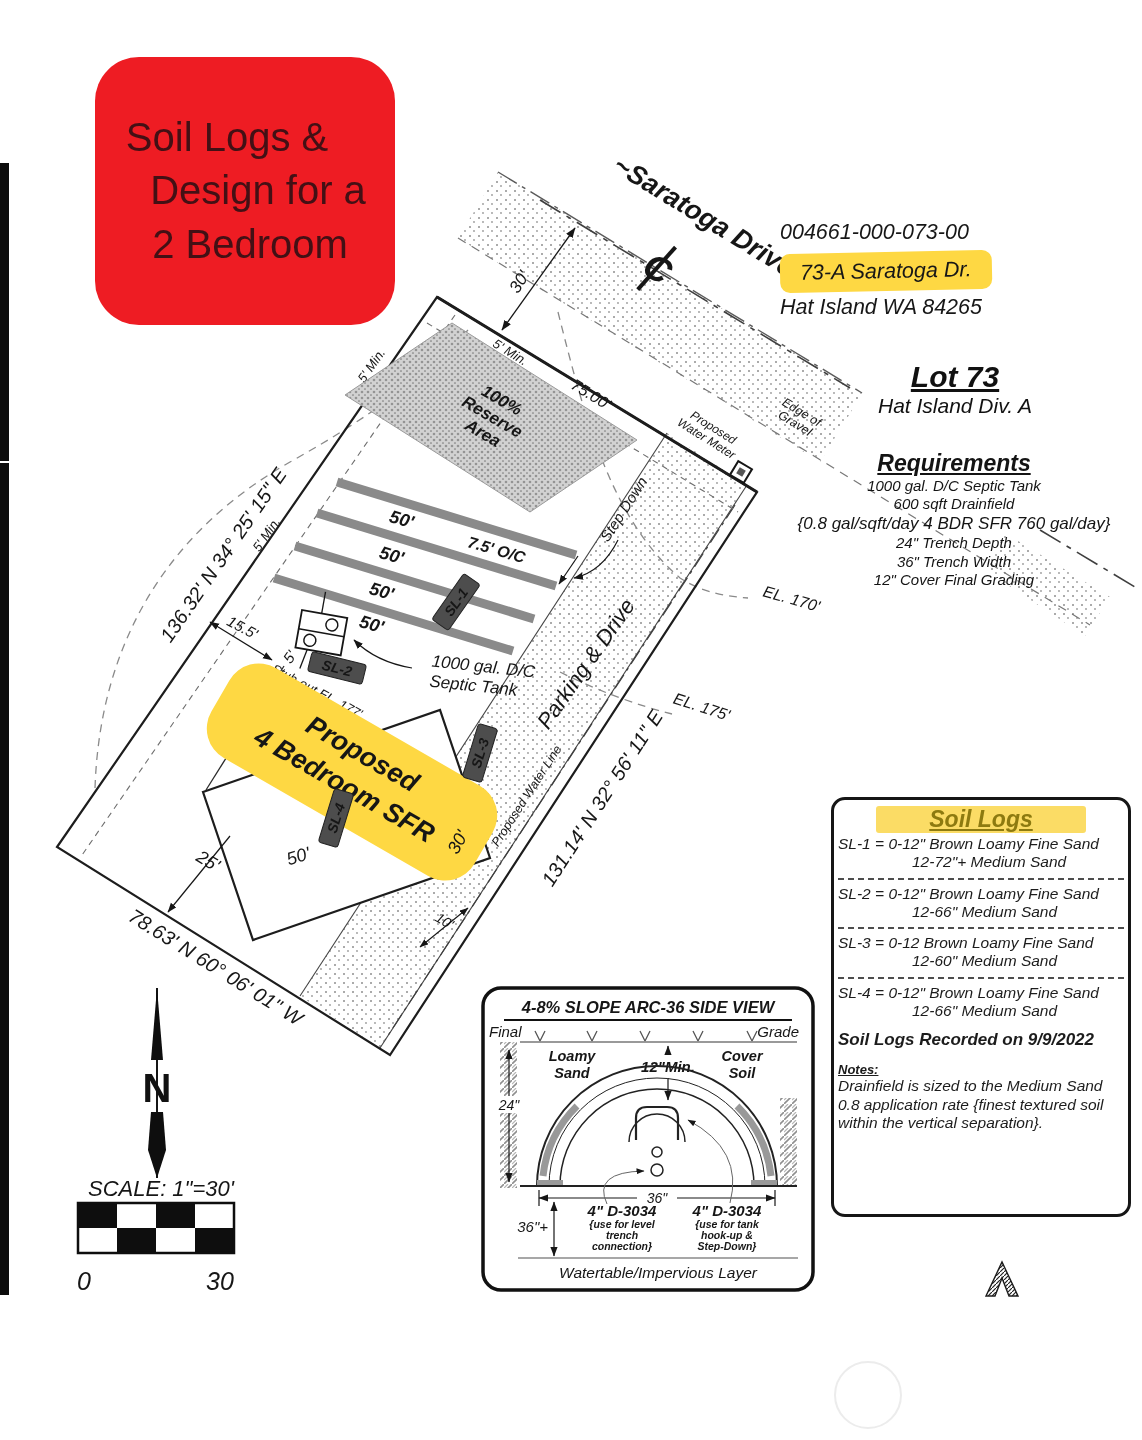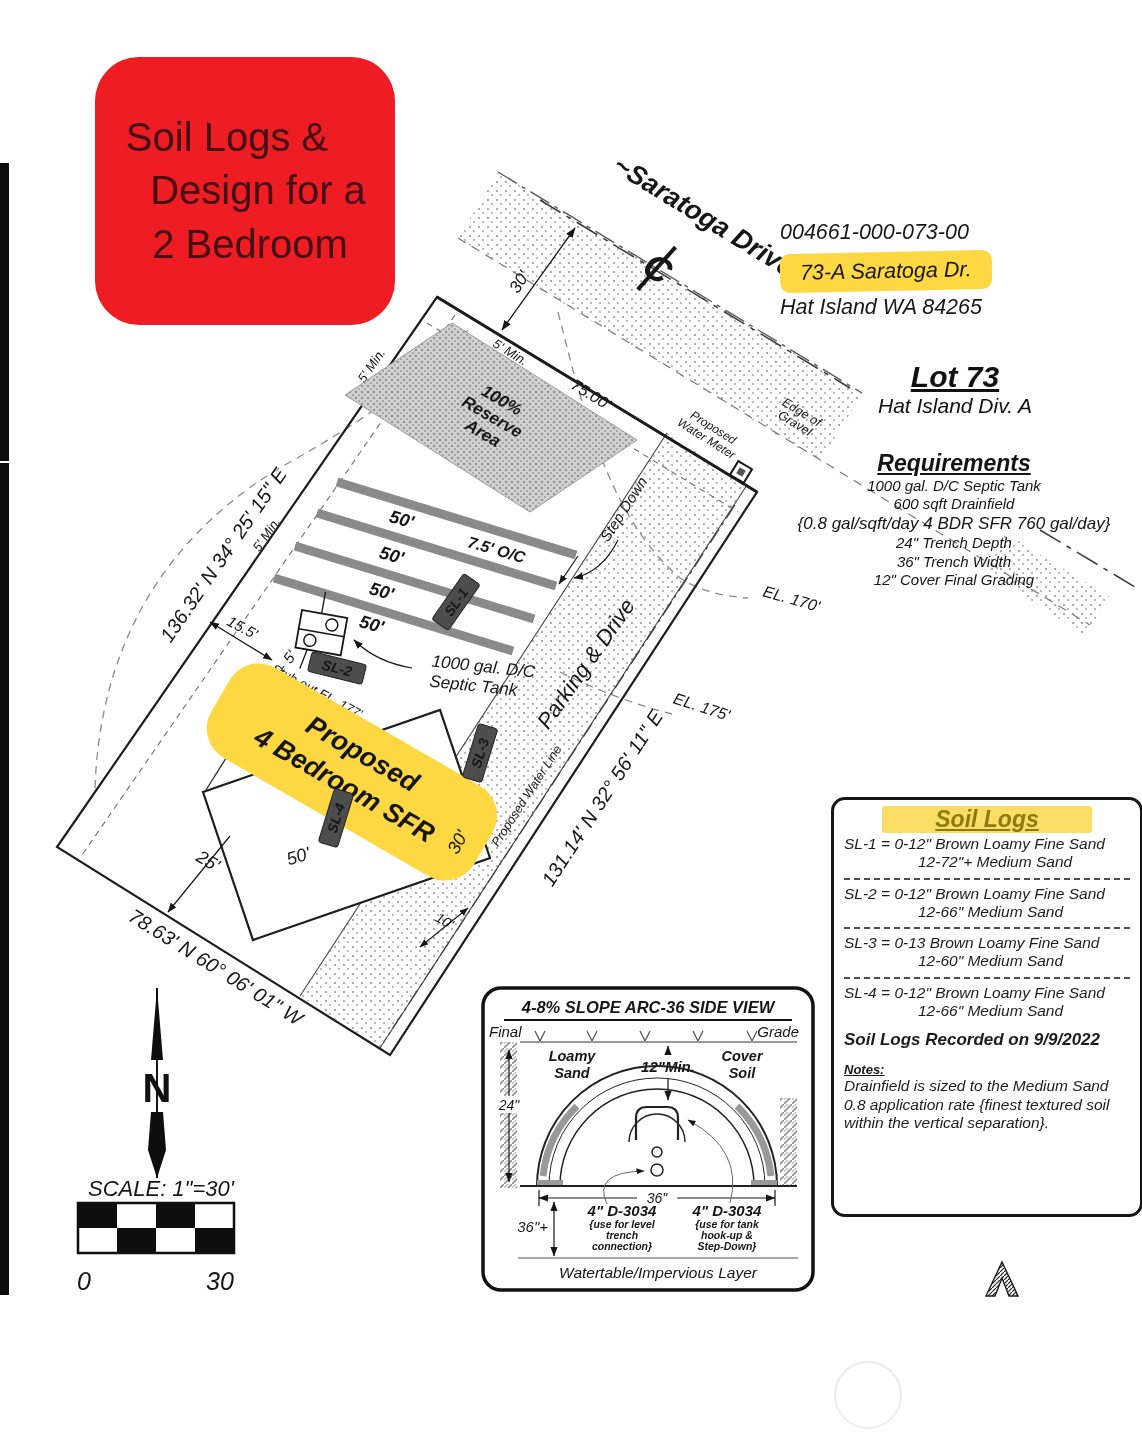--- a/index.html
+++ b/index.html
@@ -20,21 +20,21 @@
   .addr .pill{display:inline-block;background:#fed843;border-radius:10px;padding:7px 20px;margin:7px 0 4px 0;transform:rotate(-1.2deg);}
   .lotblock{left:780px;top:360px;width:350px;text-align:center;color:#111;}
   .lot-title{font-size:30px;font-weight:bold;font-style:italic;text-decoration:underline;}
   .lot-sub{font-size:21px;font-style:italic;}
   .reqs{left:768px;top:450px;width:372px;text-align:center;font-style:italic;color:#141414;}
   .req-title{font-size:23px;font-weight:bold;text-decoration:underline;}
   .req-line{font-size:15px;line-height:1.22;}
   .req-small{font-size:17px;white-space:nowrap;}
   
   .soilbox{left:831px;top:797px;width:286px;height:402px;border:3px solid #161616;border-radius:14px;
-    padding:6px 10px;font-style:italic;color:#1c1c1c;}
+    padding:6px 4px;font-style:italic;color:#1c1c1c;}
   .soil-title{text-align:center;margin:0 38px 2px 38px;background:#fbdc65;border-radius:3px;
     font-size:23px;font-weight:bold;color:#8d7a10;text-decoration:underline;}
   .soil-l1{font-size:15.5px;line-height:1.18;}
   .soil-l2{font-size:15.5px;line-height:1.18;padding-left:74px;}
   .soil-sep{border:none;border-top:2px dashed #4d4d4d;margin:6px 0 5px 0;}
   .soil-rec{font-size:17px;font-weight:bold;margin-top:10px;}
   .soil-notes-t{font-size:13px;font-weight:bold;text-decoration:underline;margin-top:12px;}
   .soil-note{font-size:15.5px;line-height:1.2;}
 </style>
 </head>
@@ -336,21 +336,21 @@
       <div class="soil-l1">SL-1 = 0-12" Brown Loamy Fine Sand</div>
       <div class="soil-l2">12-72"+ Medium Sand</div>
     </div>
     <hr class="soil-sep">
     <div>
       <div class="soil-l1">SL-2 = 0-12" Brown Loamy Fine Sand</div>
       <div class="soil-l2">12-66" Medium Sand</div>
     </div>
     <hr class="soil-sep">
     <div>
-      <div class="soil-l1">SL-3 = 0-13 Brown Loamy Fine Sand</div>
+      <div class="soil-l1">SL-3 = 0-12 Brown Loamy Fine Sand</div>
       <div class="soil-l2">12-60" Medium Sand</div>
     </div>
     <hr class="soil-sep">
     <div>
       <div class="soil-l1">SL-4 = 0-12" Brown Loamy Fine Sand</div>
       <div class="soil-l2">12-66" Medium Sand</div>
     </div>
     <div class="soil-rec">Soil Logs Recorded on 9/9/2022</div>
     <div class="soil-notes-t">Notes:</div>
     <div class="soil-note">Drainfield is sized to the Medium Sand</div>

